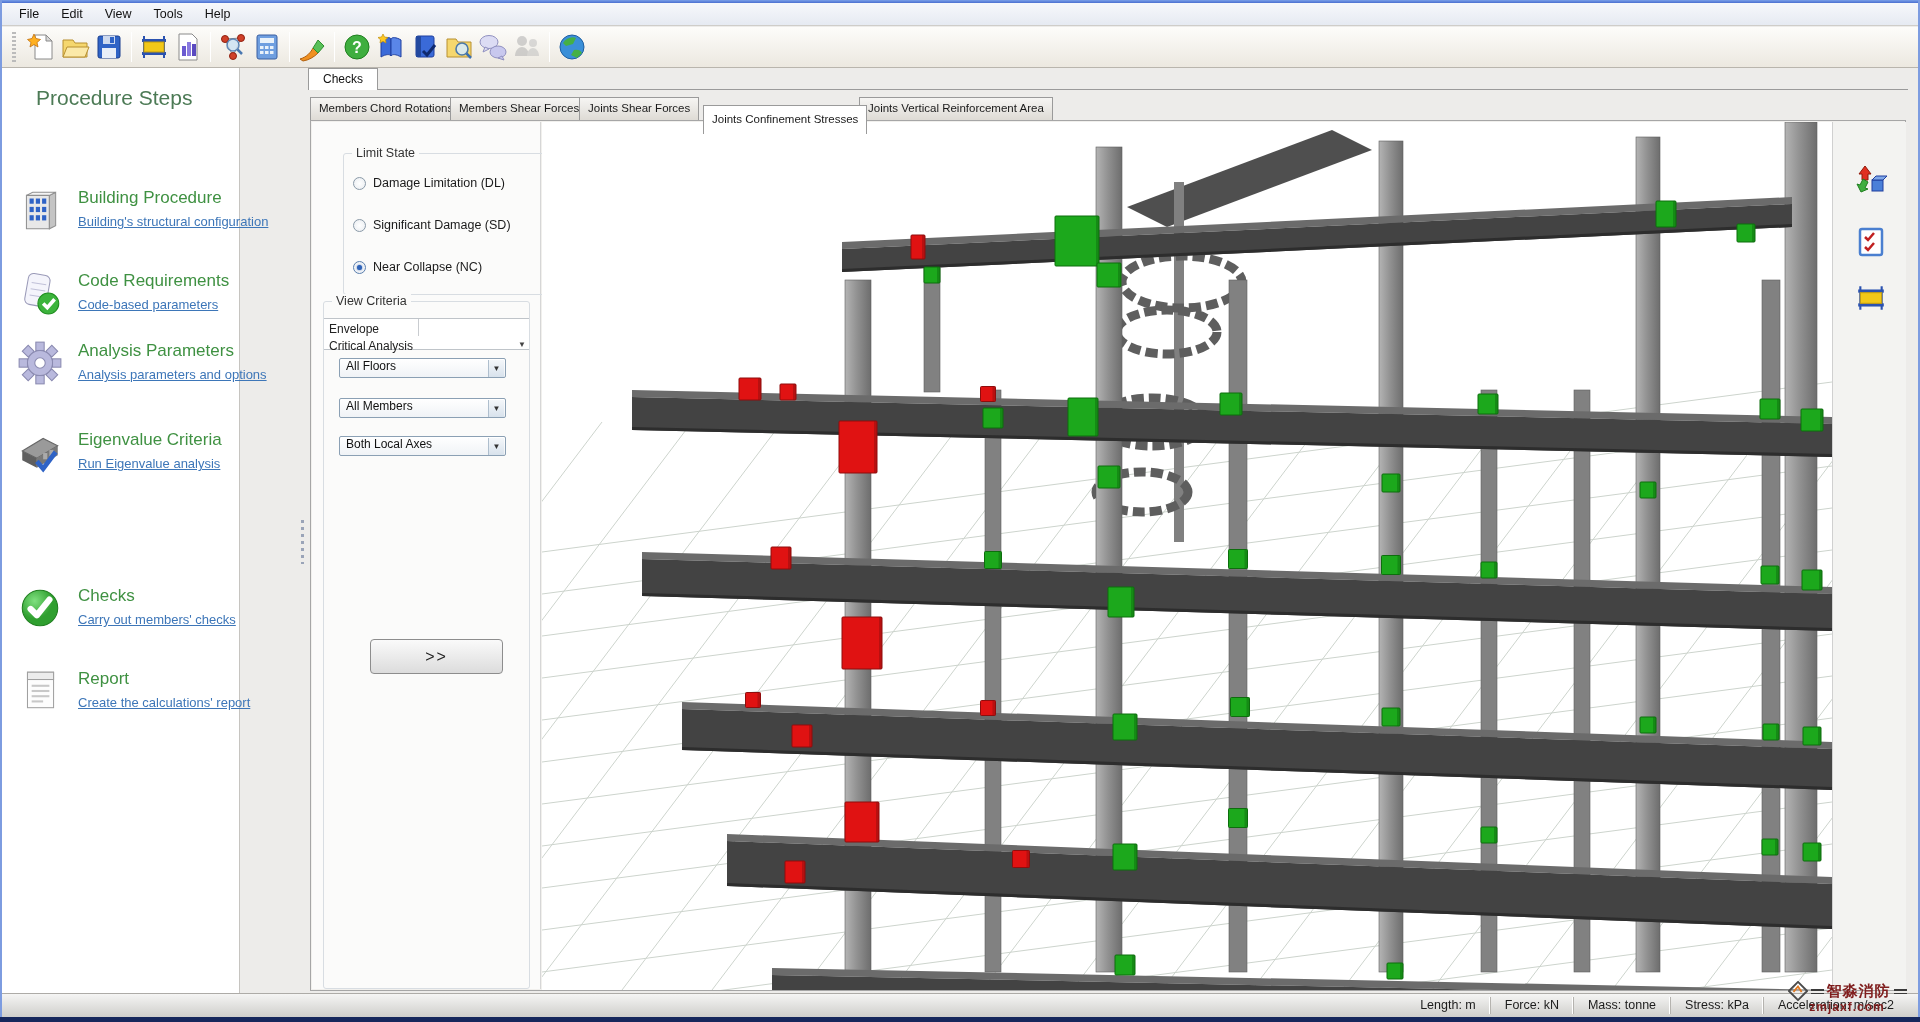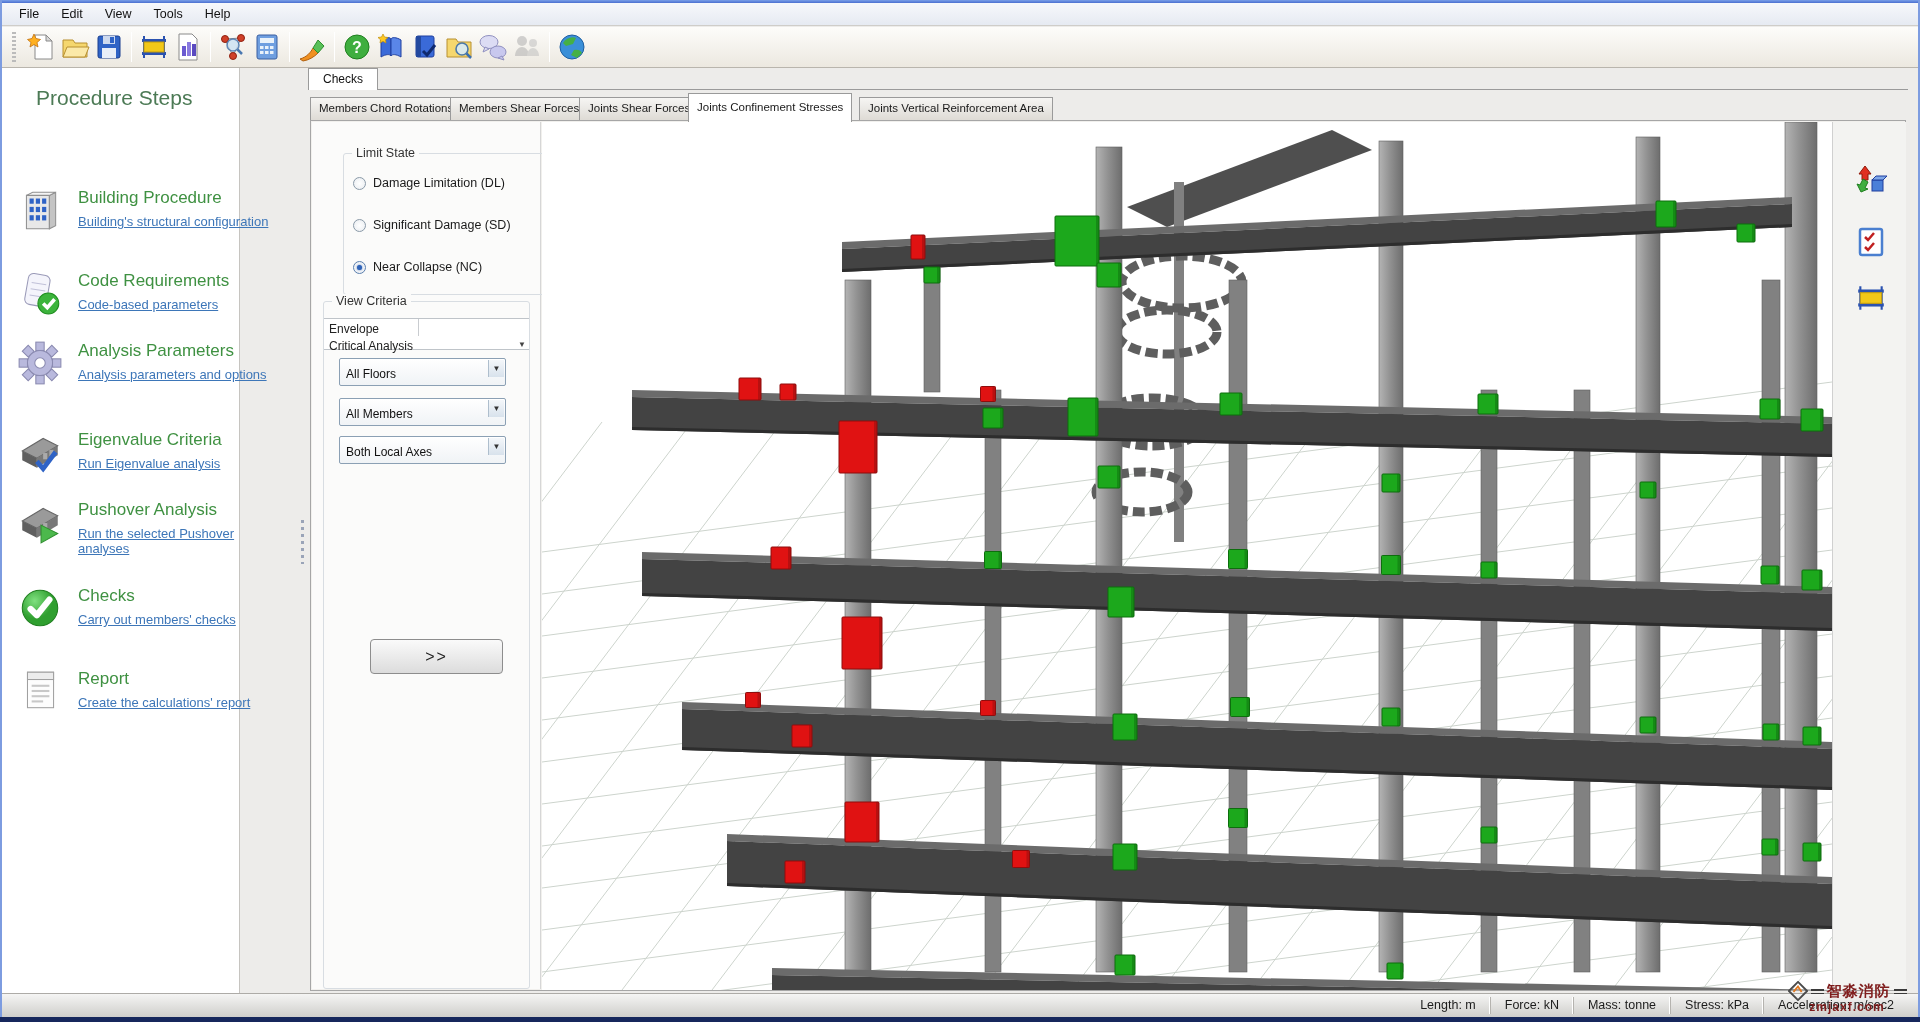--- a/index.html
+++ b/index.html
@@ -42,21 +42,21 @@
   #splitter1 .grip { position:absolute; left:4px; top:452px; width:3px; height:44px;
              background:repeating-linear-gradient(#9aa4b8 0 3px, transparent 3px 7px); }
 
   
   #tabbar1 { position:absolute; left:308px; top:69px; width:1600px; height:21px; border-bottom:1px solid #9a9a9a; }
   #outer-tab { position:absolute; left:0; bottom:-1px; height:22px; background:#fff;
              border:1px solid #9a9a9a; border-bottom:none; padding:3px 14px 0; font-size:12px; color:#111; }
   #tabbar2 { position:absolute; left:310px; top:93px; width:1596px; height:28px; }
   .subtab { position:absolute; top:4px; height:24px; background:linear-gradient(#f6f5f3,#dedbd5);
              border:1px solid #9a9a9a; padding:4px 8px 0; font-size:11.5px; color:#1a1a1a; cursor:pointer; }
-  .subtab.sel { top:0; height:29px; background:#fff; border-bottom:none; z-index:5; padding-top:7px; }
+  .subtab.sel { top:12px; height:29px; background:#fff; border-bottom:none; z-index:5; padding-top:7px;margin-left:15px; }
 
   
   #main-panel { position:absolute; left:310px; top:120px; width:1596px; height:871px;
              border:1px solid #a6a6a6; background:#f1f0ed; }
   #controls { position:absolute; left:1px; top:1px; width:229px; height:867px; background:#fbfbfa;
              border-right:1px solid #d6d6d6; }
 
   .groupbox { position:absolute; border:1px solid #d8dde2; border-radius:3px; }
   .gb-label { position:absolute; top:-8px; left:8px; background:#fbfbfa; padding:0 4px; font-size:12.5px; color:#333; }
   #gb-limit { left:11px; top:31px; width:207px; height:142px;margin-left:20px; }
@@ -70,23 +70,23 @@
            border-radius:50%; background:#2f63b8; box-shadow:0 0 2px #2f63b8; }
   .rlabel { font-size:12.5px; color:#1a1a1a; }
 
   .cellrow { position:absolute; left:0; top:16px; width:205px; height:32px; display:flex;
            border-top:1px solid #bfc4c9; border-bottom:1px solid #bfc4c9; background:#fff;flex-direction:column; }
   .cell { font-size:12px; color:#222; padding:3px 5px 0; }
   .cell.left { width:95px; border-right:1px solid #c9ccd0; }
   .cell.right { flex:1; position:relative; }
   .cell .arr { position:absolute; right:3px; top:4px; font-size:8px; color:#444; }
 
-  .combo { position:absolute; left:15px; width:167px; height:28px; background:linear-gradient(#fff,#f0f3f6);
+  .combo { position:absolute; left:15px; width:167px; height:20px; background:linear-gradient(#fff,#f0f3f6);
            border:1px solid #8ba0b4; border-radius:2px; font-size:12px; color:#111;
-           padding:8px 6px 0; cursor:pointer; }
+           padding:0 6px 0; cursor:pointer; }
   .combo .arrbox { position:absolute; right:1px; top:1px; width:16px; height:17px;
            background:linear-gradient(#f4f7fa,#d8e2ec); border-left:1px solid #aebecd;
            font-size:8px; color:#333; text-align:center; padding-top:4px; }
 
   #go-button { position:absolute; left:46px; top:337px; width:133px; height:35px;
            background:linear-gradient(#fafafa,#dcdcdc); border:1px solid #8d8d8d; border-radius:4px;
            font-size:16px; color:#222; text-align:center; padding-top:8px; letter-spacing:2px; cursor:pointer; }
 
   #splitter2 { position:absolute; left:230px; top:1px; width:9px; height:867px; }
   #splitter2 .grip { position:absolute; left:3px; top:400px; width:3px; height:58px;
@@ -324,31 +324,20 @@
           <polygon points="6,22 20,29 20,38 6,31" fill="#5f5f5f"></polygon>
           <polygon points="20,29 40,17 40,26 20,38" fill="#787878"></polygon>
           <rect x="26" y="24" width="4" height="6" fill="#aaa"></rect>
           <rect x="32" y="21" width="4" height="6" fill="#aaa"></rect>
           <path d="M20 32l6 7 12-16" stroke="#2f63c6" stroke-width="4.5" fill="none"></path>
         </svg></span>
     <span class="si-title">Eigenvalue Criteria</span>
     <span class="si-sub">Run Eigenvalue analysis</span>
   </div>
 
-  <div class="side-item" style="top:430px">
-    <span class="si-icon"><svg width="48" height="48" viewBox="0 0 46 46">
-          <polygon points="6,22 26,10 40,17 20,29" fill="#9a9a9a" stroke="#666"></polygon>
-          <polygon points="6,22 20,29 20,38 6,31" fill="#5f5f5f"></polygon>
-          <polygon points="20,29 40,17 40,26 20,38" fill="#787878"></polygon>
-          <rect x="26" y="24" width="4" height="6" fill="#aaa"></rect>
-          <polygon points="24,26 40,34 24,43" fill="#4cb84c" stroke="#2f8f2f"></polygon>
-        </svg></span>
-    <span class="si-title">Pushover Analysis</span>
-    <span class="si-sub">Run the selected Pushover analyses</span>
-  </div>
 
   <div class="side-item" style="top:516px">
     <span class="si-icon"><svg width="48" height="48" viewBox="0 0 46 46">
           <defs>
             <radialGradient id="gch" cx=".35" cy=".3">
               <stop offset="0" stop-color="#7fe07f"></stop>
               <stop offset="1" stop-color="#2f9f2f"></stop>
             </radialGradient>
           </defs>
           <circle cx="23" cy="23" r="17" fill="url(#gch)" stroke="#1f7f1f"></circle>

